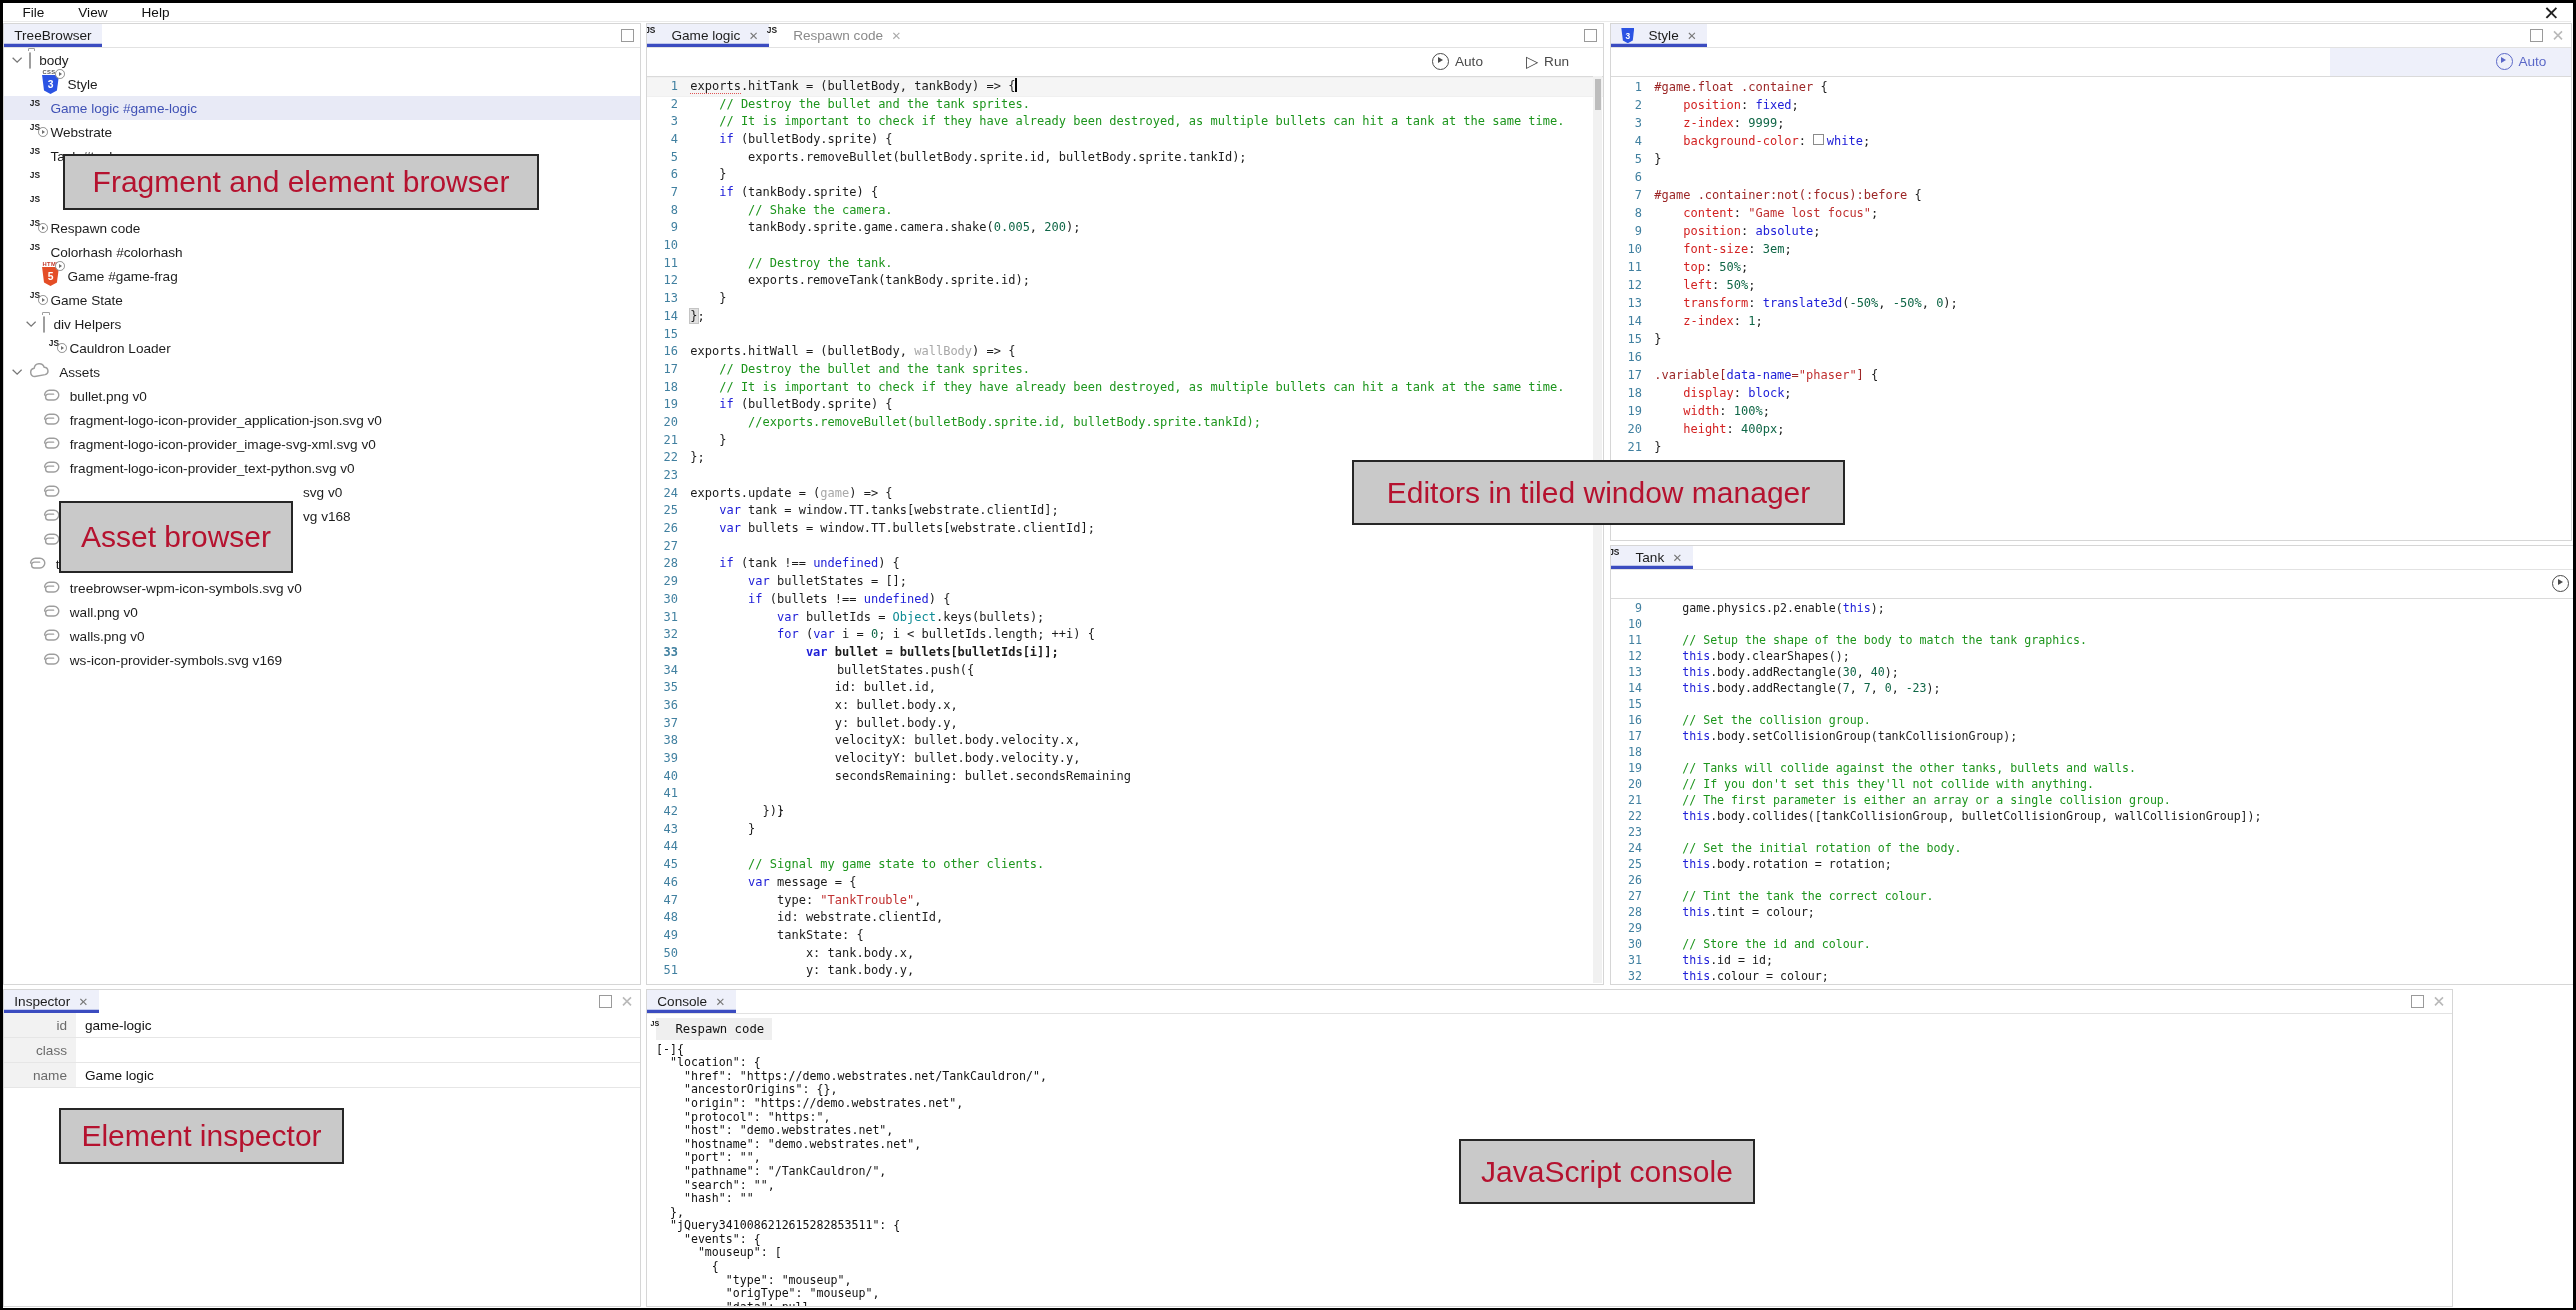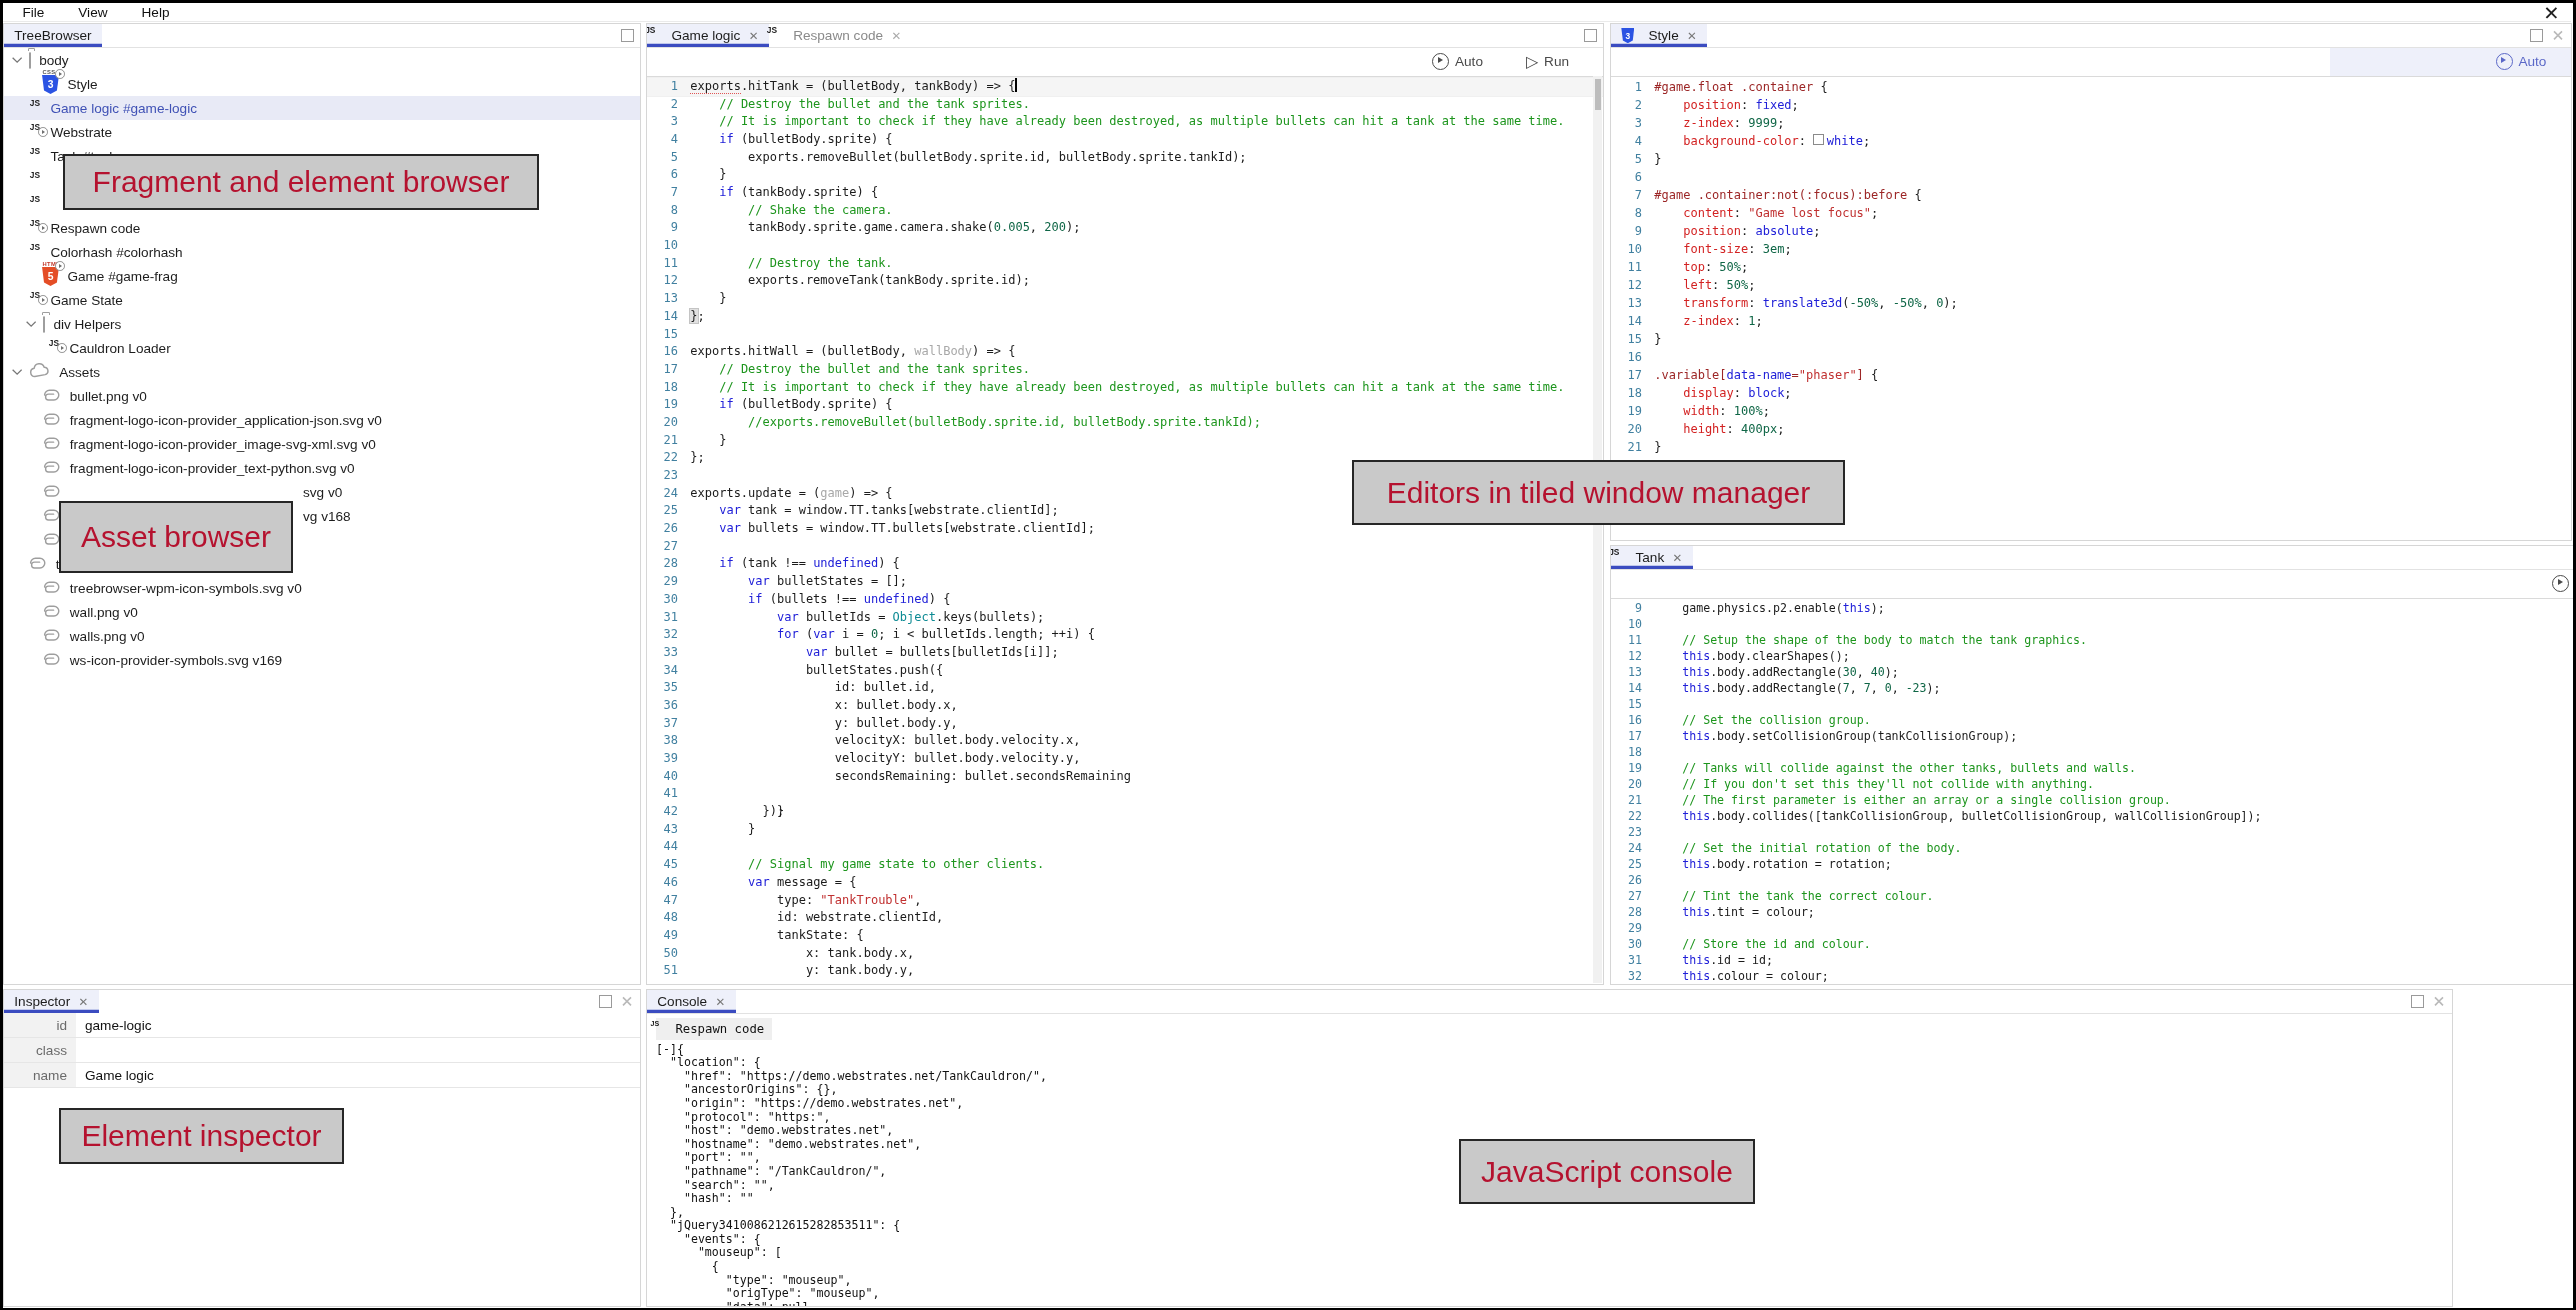--- a/index.html
+++ b/index.html
@@ -317,22 +317,22 @@
         <div class="codeline" style="height: 17.7px; line-height: 17.7px;"><span class="num">23</span><span class="src"></span></div>
         <div class="codeline" style="height: 17.7px; line-height: 17.7px;"><span class="num">24</span><span class="src">exports.update = (<span class="dim">game</span>) =&gt; {</span></div>
         <div class="codeline" style="height: 17.7px; line-height: 17.7px;"><span class="num">25</span><span class="src">    <span class="k">var</span> tank = window.TT.tanks[webstrate.clientId];</span></div>
         <div class="codeline" style="height: 17.7px; line-height: 17.7px;"><span class="num">26</span><span class="src">    <span class="k">var</span> bullets = window.TT.bullets[webstrate.clientId];</span></div>
         <div class="codeline" style="height: 17.7px; line-height: 17.7px;"><span class="num">27</span><span class="src"></span></div>
         <div class="codeline" style="height: 17.7px; line-height: 17.7px;"><span class="num">28</span><span class="src">    <span class="k">if</span> (tank !== <span class="k">undefined</span>) {</span></div>
         <div class="codeline" style="height: 17.7px; line-height: 17.7px;"><span class="num">29</span><span class="src">        <span class="k">var</span> bulletStates = [];</span></div>
         <div class="codeline" style="height: 17.7px; line-height: 17.7px;"><span class="num">30</span><span class="src">        <span class="k">if</span> (bullets !== <span class="k">undefined</span>) {</span></div>
         <div class="codeline" style="height: 17.7px; line-height: 17.7px;"><span class="num">31</span><span class="src">            <span class="k">var</span> bulletIds = <span class="t">Object</span>.keys(bullets);</span></div>
         <div class="codeline" style="height: 17.7px; line-height: 17.7px;"><span class="num">32</span><span class="src">            <span class="k">for</span> (<span class="k">var</span> i = <span class="n">0</span>; i &lt; bulletIds.length; ++i) {</span></div>
-        <div class="codeline" style="height: 17.7px; line-height: 17.7px;"><span class="num">33</span><span class="src">                <span class="k">var</span> bullet = bullets[bulletIds[i]];</span></div>
-        <div class="codeline" style="height: 17.7px; line-height: 17.7px;"><span class="num">34</span><span class="src">                bulletStates.push({</span></div>
+        <div class="codeline" style="height: 17.7px; line-height: 17.7px; font-weight: bold;"><span class="num">33</span><span class="src">                <span class="k">var</span> bullet = bullets[bulletIds[i]];</span></div>
+        <div class="codeline" style="height: 17.7px; line-height: 17.7px; gap: 31px;"><span class="num">34</span><span class="src">                bulletStates.push({</span></div>
         <div class="codeline" style="height: 17.7px; line-height: 17.7px;"><span class="num">35</span><span class="src">                    id: bullet.id,</span></div>
         <div class="codeline" style="height: 17.7px; line-height: 17.7px;"><span class="num">36</span><span class="src">                    x: bullet.body.x,</span></div>
         <div class="codeline" style="height: 17.7px; line-height: 17.7px;"><span class="num">37</span><span class="src">                    y: bullet.body.y,</span></div>
         <div class="codeline" style="height: 17.7px; line-height: 17.7px;"><span class="num">38</span><span class="src">                    velocityX: bullet.body.velocity.x,</span></div>
         <div class="codeline" style="height: 17.7px; line-height: 17.7px;"><span class="num">39</span><span class="src">                    velocityY: bullet.body.velocity.y,</span></div>
         <div class="codeline" style="height: 17.7px; line-height: 17.7px;"><span class="num">40</span><span class="src">                    secondsRemaining: bullet.secondsRemaining</span></div>
         <div class="codeline" style="height: 17.7px; line-height: 17.7px; flex-direction: column;"><span class="num">41</span><span class="src">                });</span></div>
         <div class="codeline" style="height: 17.7px; line-height: 17.7px;"><span class="num">42</span><span class="src">            }</span></div>
         <div class="codeline" style="height: 17.7px; line-height: 17.7px;"><span class="num">43</span><span class="src">        }</span></div>
         <div class="codeline" style="height: 17.7px; line-height: 17.7px;"><span class="num">44</span><span class="src"></span></div>

